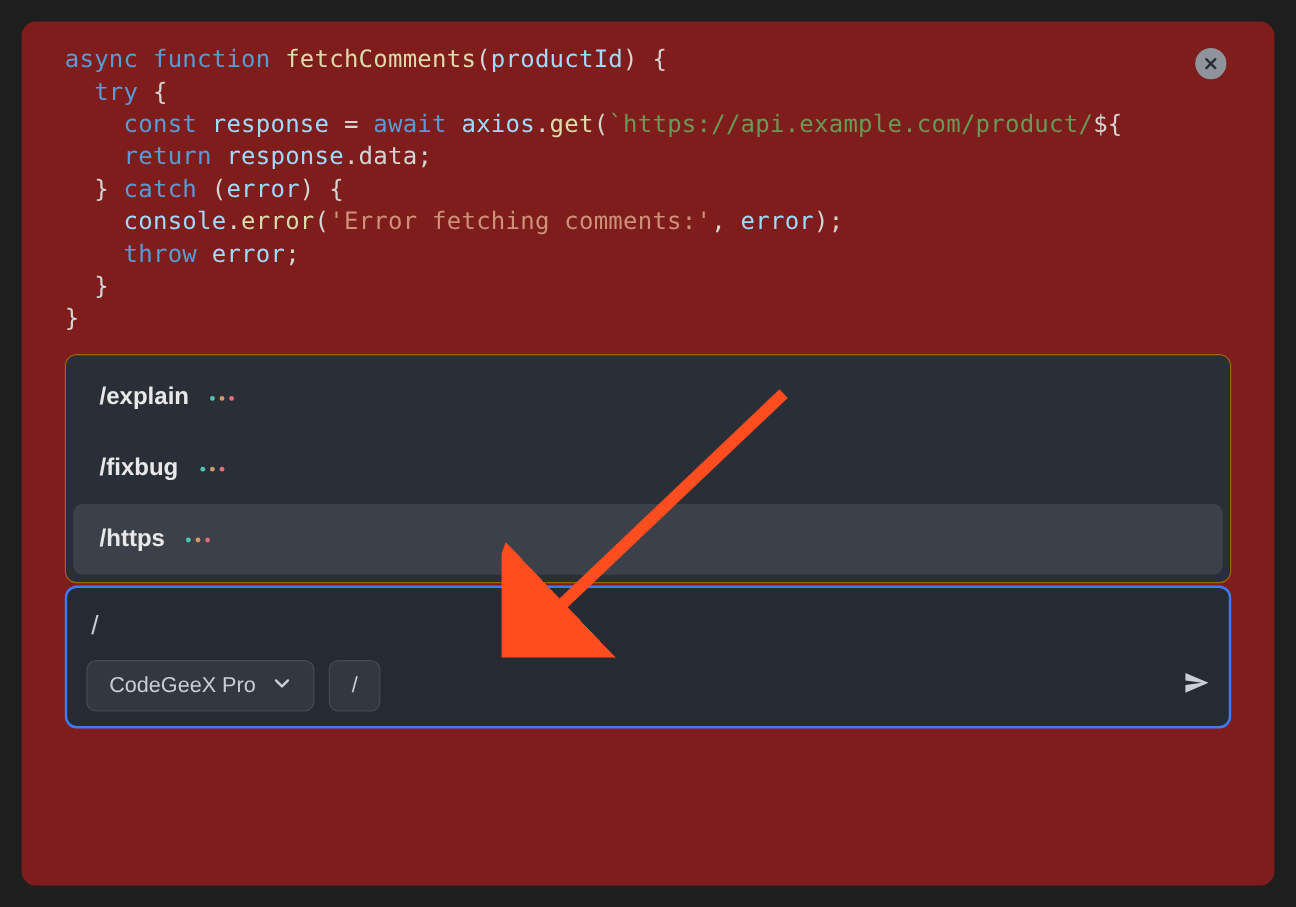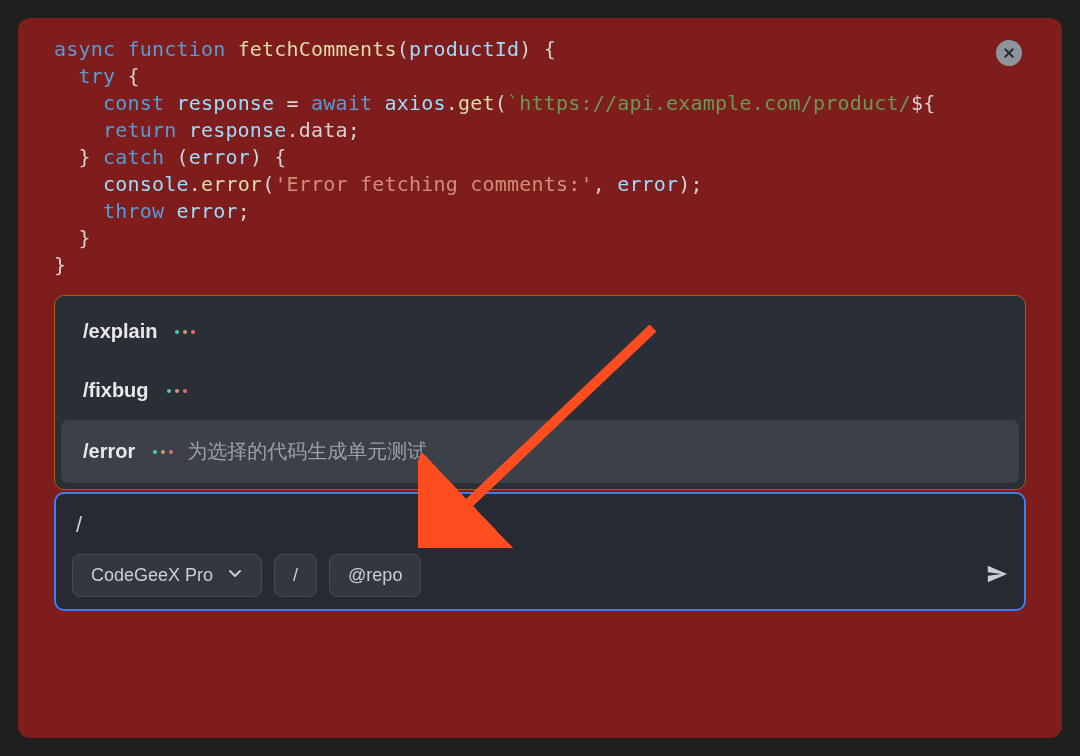--- a/index.html
+++ b/index.html
@@ -69,46 +69,42 @@
       </div>
       <div class="cmd">
         <span class="cmd-name">/fixbug</span>
         <span class="dots">
           <span class="dot d1"></span>
           <span class="dot d2"></span>
           <span class="dot d3"></span>
         </span>
       </div>
       <div class="cmd sel">
-        <span class="cmd-name">/error</span>
+        <span class="cmd-name">/https</span>
         <span class="dots">
           <span class="dot d1"></span>
           <span class="dot d2"></span>
           <span class="dot d3"></span>
         </span>
-        <span class="cmd-desc">为选择的代码生成单元测试</span>
       </div>
     </div>
 
   <div class="inputbox">
     <div class="input-text">/</div>
     <div class="input-row">
       <div class="chip">
         <span>CodeGeeX Pro</span>
         <span class="chev">
           <svg width="16" height="16" viewBox="0 0 16 16" fill="none" stroke="#c9cfd6" stroke-width="2" stroke-linecap="round" stroke-linejoin="round">
               <path d="M3 6 L8 11 L13 6"></path>
             </svg>
         </span>
       </div>
       <div class="chip">
         <span>/</span>
-      </div>
-      <div class="chip">
-        <span>@repo</span>
       </div>
       <div class="send">
         <svg viewBox="0 0 24 24" fill="#c9cfd6">
             <path d="M2 21 L23 12 L2 3 L2 10 L17 12 L2 14 Z"></path>
           </svg>
       </div>
     </div>
   </div>
 
   <div class="arrow-wrap">

